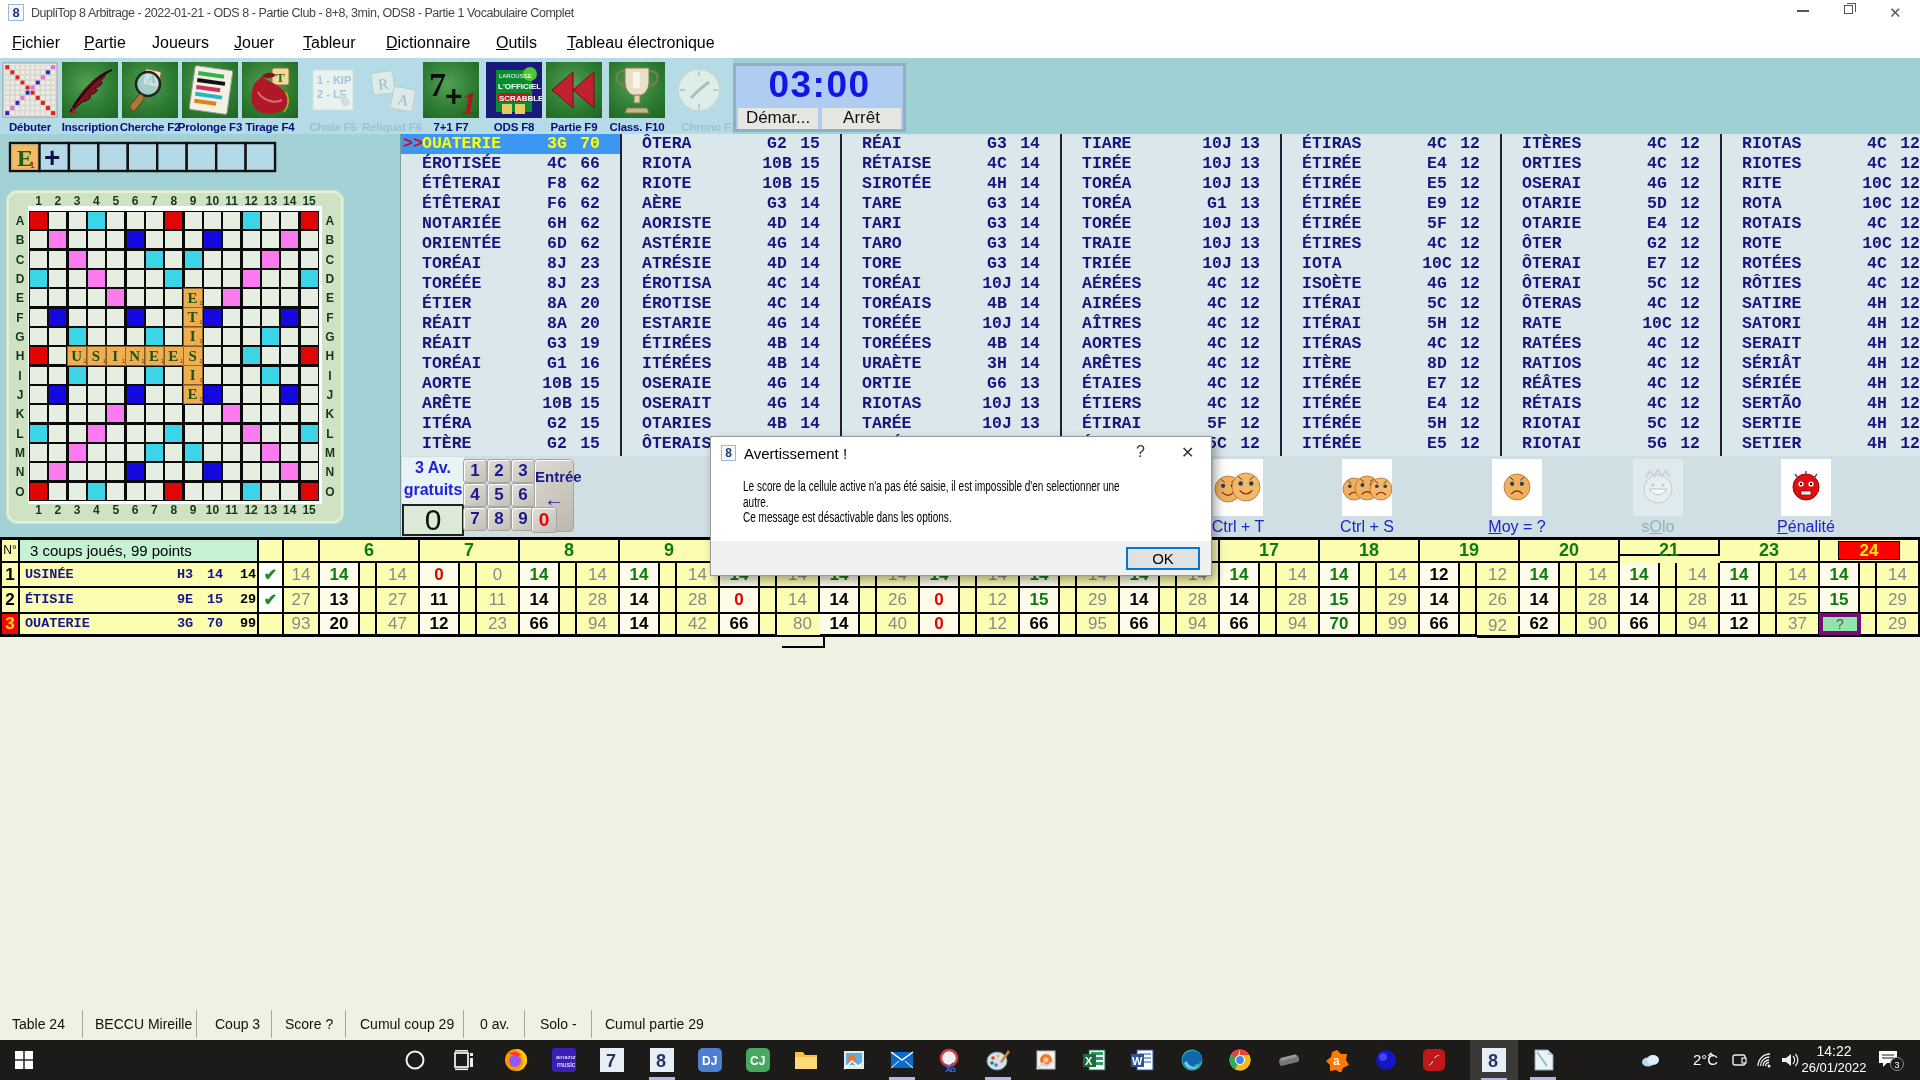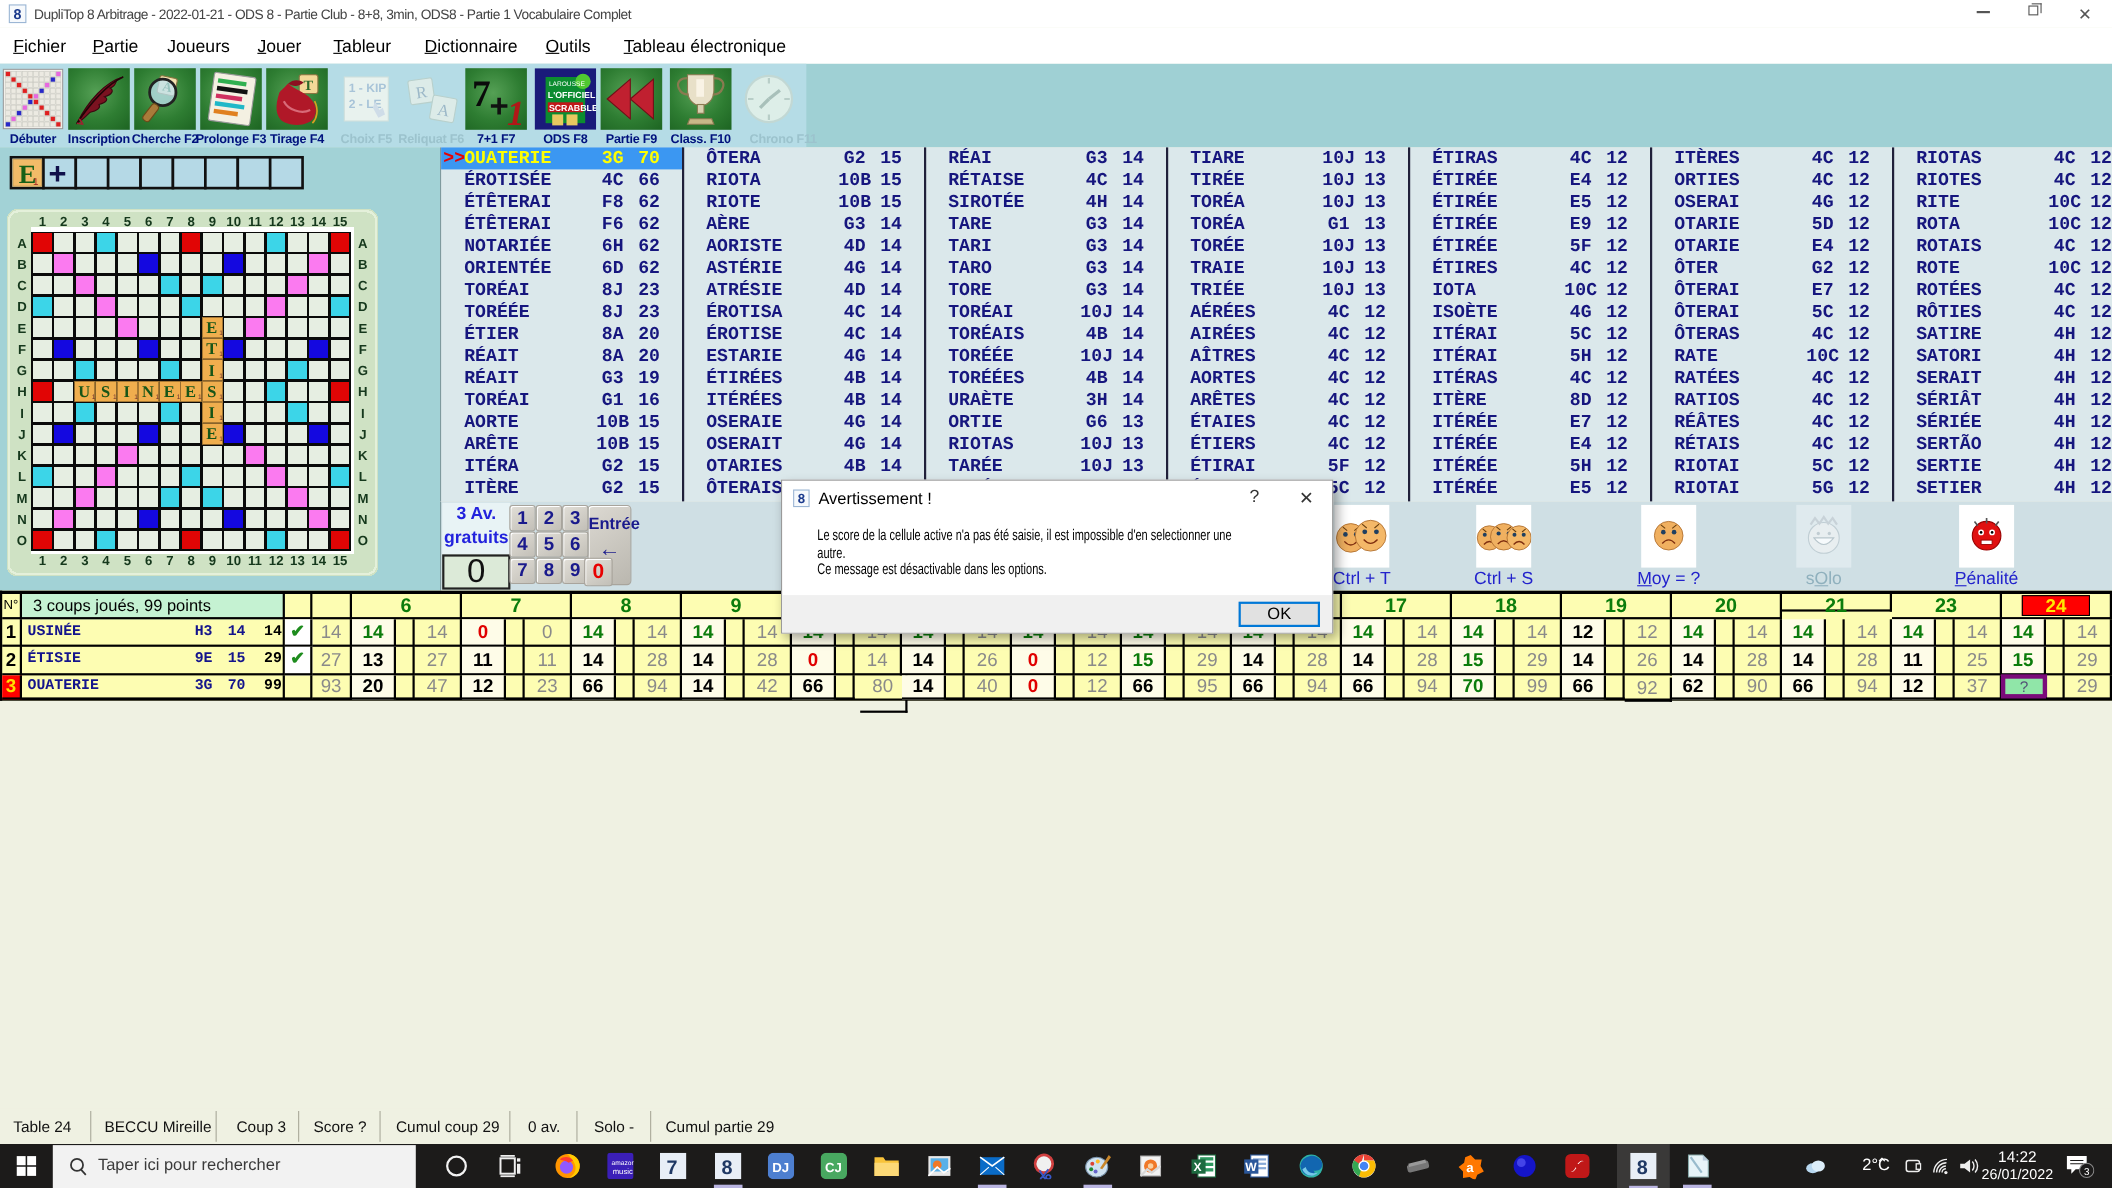--- a/index.html
+++ b/index.html
@@ -272,20 +272,25 @@
         <g stroke="#b8cec8" stroke-width="2">
           <line x1="28" y1="9" x2="28" y2="14"></line>
           <line x1="28" y1="42" x2="28" y2="47"></line>
           <line x1="9" y1="28" x2="14" y2="28"></line>
           <line x1="42" y1="28" x2="47" y2="28"></line>
         </g>
         <line x1="28" y1="28" x2="38" y2="20" stroke="#a8c0ba" stroke-width="3"></line>
         <line x1="28" y1="28" x2="20" y2="36" stroke="#a8c0ba" stroke-width="3"></line>
       </svg></div>
 <div class="abs tlabel dis" style="left:663px;margin-left:13px;">Chrono F11</div>
+<div class="abs" id="timer">
+      <div class="abs time">03:00</div>
+      <div class="abs tmbtn" style="left:2px;width:80px;">Démar...</div>
+      <div class="abs tmbtn" style="left:86px;width:79px;">Arrêt</div>
+    </div>
 </div>
 <div class="abs" id="boardpane">
 <svg class="abs" style="left:0;top:0" width="290" height="50">
       <rect x="10.0" y="9" width="29.45" height="28" fill="#b5d9e6" stroke="#111" stroke-width="2.4"></rect>
       <rect x="39.5" y="9" width="29.45" height="28" fill="#b5d9e6" stroke="#111" stroke-width="2.4"></rect>
       <rect x="68.9" y="9" width="29.45" height="28" fill="#b5d9e6" stroke="#111" stroke-width="2.4"></rect>
       <rect x="98.3" y="9" width="29.45" height="28" fill="#b5d9e6" stroke="#111" stroke-width="2.4"></rect>
       <rect x="127.8" y="9" width="29.45" height="28" fill="#b5d9e6" stroke="#111" stroke-width="2.4"></rect>
       <rect x="157.2" y="9" width="29.45" height="28" fill="#b5d9e6" stroke="#111" stroke-width="2.4"></rect>
       <rect x="186.7" y="9" width="29.45" height="28" fill="#b5d9e6" stroke="#111" stroke-width="2.4"></rect>
@@ -1483,27 +1488,20 @@
 <div class="abs st-sep" style="left:591px;"></div>
 <div class="abs" style="left:605px;top:8px;">Cumul partie 29</div>
 </div>
 <div class="abs" id="taskbar">
 <svg class="abs" style="left:15px;top:11px;" width="18" height="18">
 <rect x="0" y="0" width="8.3" height="8.3" fill="#fff"></rect>
       <rect x="9.7" y="0" width="8.3" height="8.3" fill="#fff"></rect>
 <rect x="0" y="9.7" width="8.3" height="8.3" fill="#fff"></rect>
       <rect x="9.7" y="9.7" width="8.3" height="8.3" fill="#fff"></rect>
     </svg>
-<div class="abs" id="searchbox">
-      <svg class="abs" style="left:14px;top:11px;" width="18" height="18">
-        <circle cx="8" cy="7" r="5.5" fill="none" stroke="#333" stroke-width="1.6"></circle>
-        <line x1="11.5" y1="11" x2="16" y2="16" stroke="#333" stroke-width="1.6"></line>
-      </svg>
-      <span class="abs" style="left:41px;top:10px;">Taper ici pour rechercher</span>
-    </div>
 <div class="abs" style="left:403px;top:8px;width:24px;height:24px;"><svg width="24" height="24">
         <circle cx="12" cy="12" r="8.5" fill="none" stroke="#f2f2f2" stroke-width="2"></circle>
       </svg></div>
 <div class="abs" style="left:452px;top:8px;width:24px;height:24px;"><svg width="24" height="24">
         <rect x="3" y="5" width="13" height="14" fill="none" stroke="#eee" stroke-width="1.8"></rect>
         <rect x="18" y="5" width="3" height="3" fill="#eee"></rect>
         <rect x="18" y="10" width="3" height="9" fill="#eee"></rect>
         <rect x="3" y="2" width="13" height="1.6" fill="#eee"></rect>
         <rect x="3" y="20.5" width="13" height="1.6" fill="#eee"></rect>
       </svg></div>

